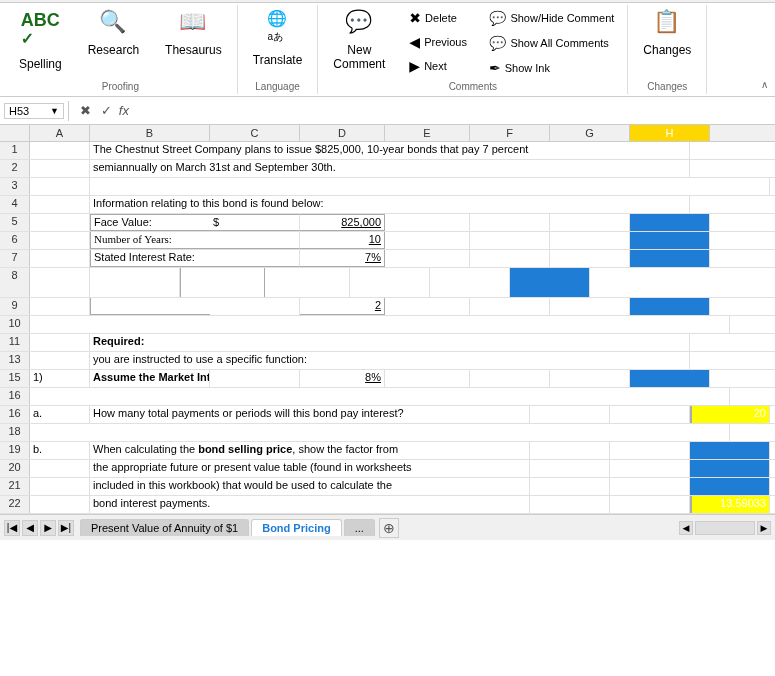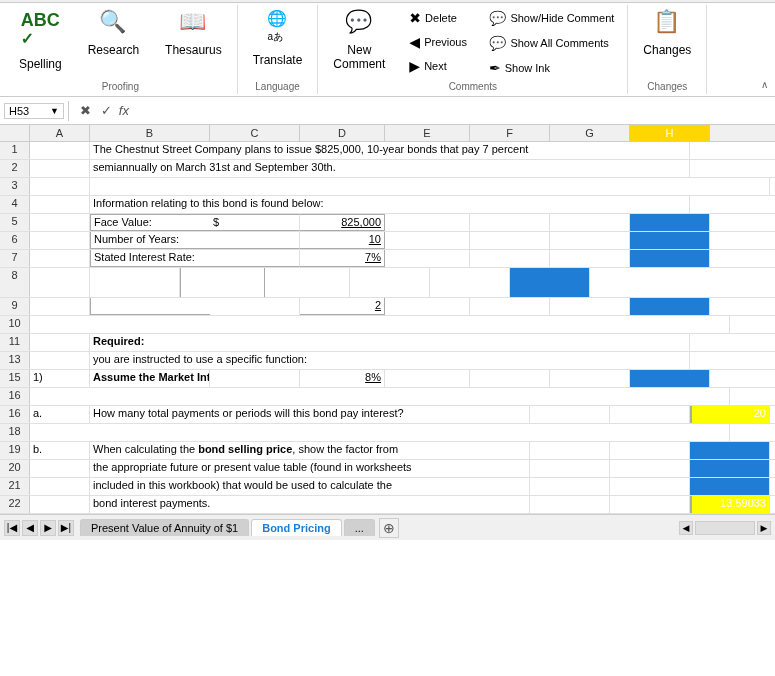--- a/index.html
+++ b/index.html
@@ -217,21 +217,21 @@
       <div class="cell col-d" style="border:1px solid #aaa; border-left:none; text-align:right;">825,000</div>
       <div class="cell col-e"></div>
       <div class="cell col-f"></div>
       <div class="cell col-g"></div>
       <div class="cell col-h"></div>
     </div>
 
     <div class="grid-row">
       <div class="row-num">6</div>
       <div class="cell col-a"></div>
-      <div class="cell col-b" style="border:1px solid #aaa; border-right:none; border-top:none;">Number of Years:</div>
+      <div class="cell col-b" style="border:1px solid #aaa; border-right:none; border-top:none;font-family:Liberation Serif, serif;">Number of Years:</div>
       <div class="cell col-c" style="border-bottom:1px solid #aaa;"></div>
       <div class="cell col-d" style="border:1px solid #aaa; border-left:none; border-top:none; text-align:right;">10</div>
       <div class="cell col-e"></div>
       <div class="cell col-f"></div>
       <div class="cell col-g"></div>
       <div class="cell col-h"></div>
     </div>
 
     <div class="grid-row">
       <div class="row-num">7</div>

